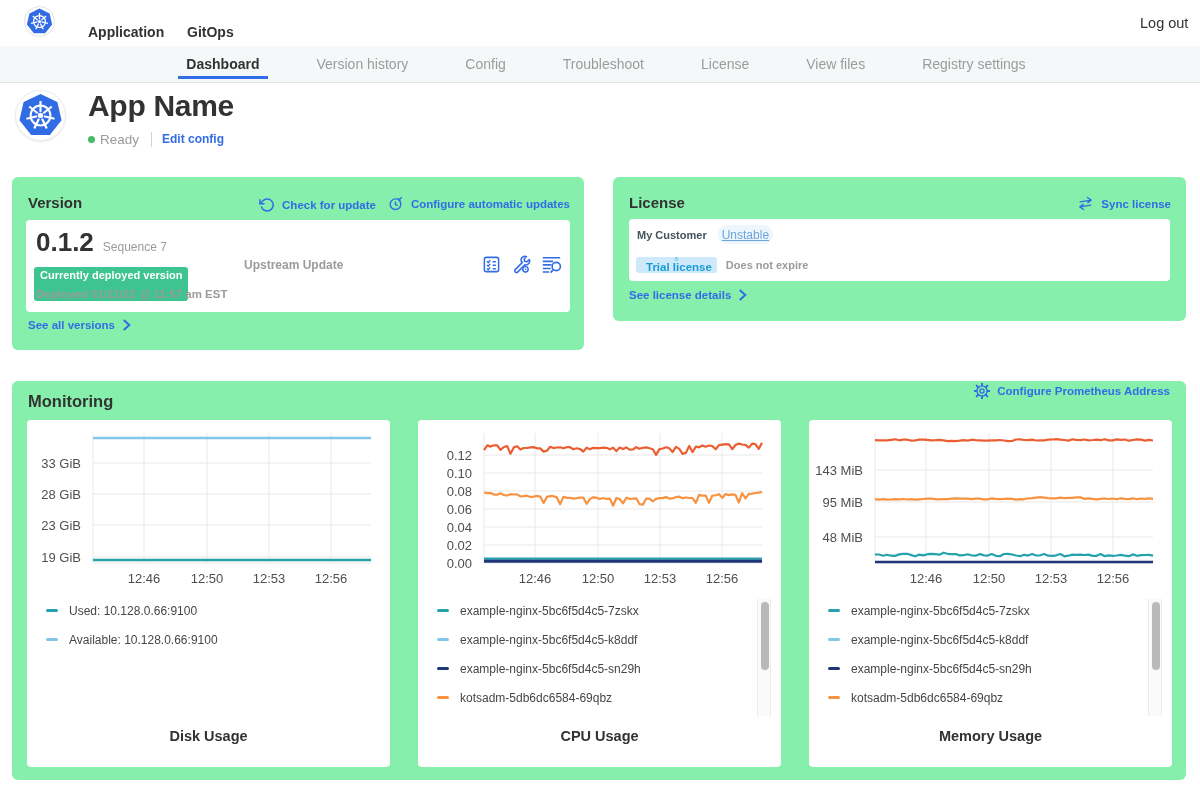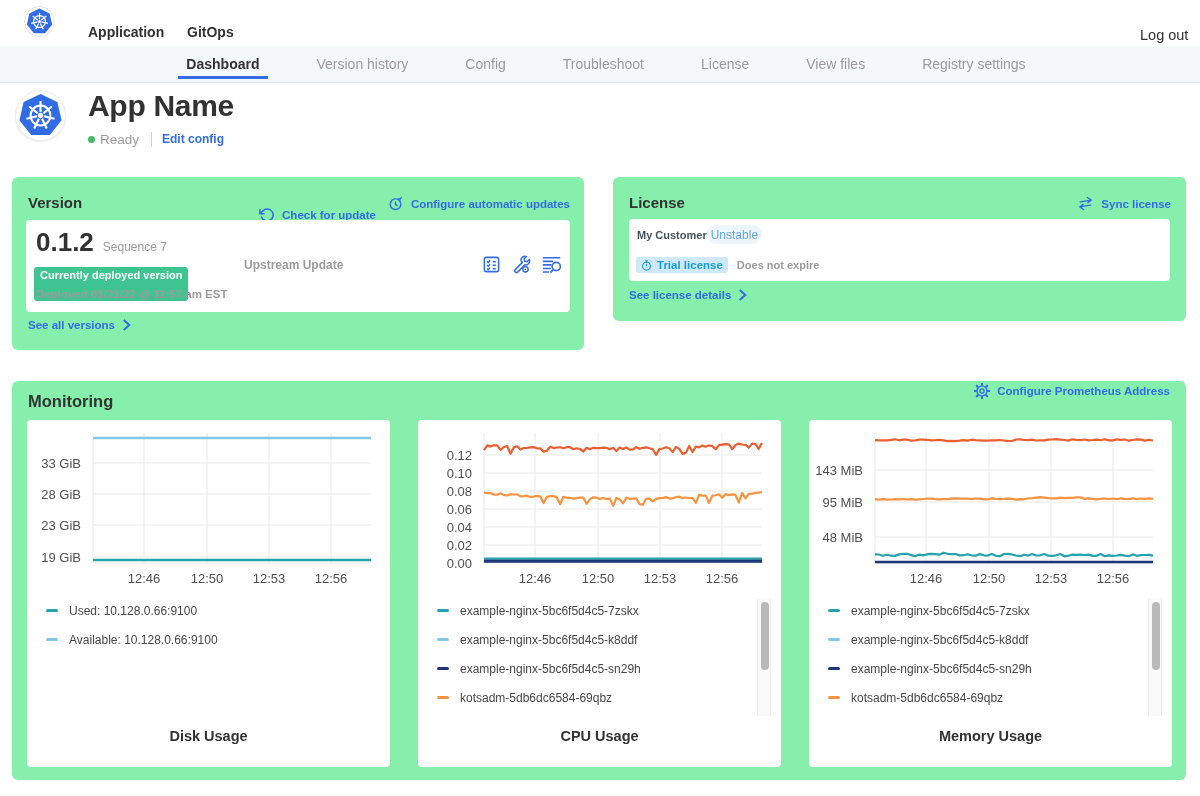--- a/index.html
+++ b/index.html
@@ -5,21 +5,21 @@
 * { margin:0; padding:0; box-sizing:border-box; }
 body { width:1200px; height:796px; font-family:"Liberation Sans", sans-serif; background:#fff; position:relative; overflow:hidden; }
 
 .navbar { position:absolute; left:0; top:0; width:1200px; height:46px; background:#fff; }
 .logo-circle { position:absolute; left:24px; top:6px; width:31px; height:31px; border-radius:50%; background:#fff; border:1px solid #e2e2e2; display:flex; align-items:center; justify-content:center; }
 .navtab { position:absolute; top:0; height:63px; display:flex; align-items:center; font-size:14px; font-weight:700; color:#323232; }
 .navtab.application { left:74px; padding:0 14px; }
 .navtab.application:after { content:""; position:absolute; left:0; bottom:0; width:100%; height:3px; background:#326de6; }
 .navtab.gitops { left:187px; }
 .add-app-btn { position:absolute; left:973px; top:6px; width:147px; height:30px; border:1px solid #326de6; border-radius:15px; color:#326de6; font-size:12px; font-weight:700; display:flex; align-items:center; justify-content:center; background:#fff; white-space:nowrap; }
-.logout { position:absolute; left:1140px; top:0; height:46px; display:flex; align-items:center; font-size:14.5px; color:#323232;margin-top:12px; }
+.logout { position:absolute; left:1140px; top:0; height:46px; display:flex; align-items:center; font-size:14.5px; color:#323232; }
 
 .subnav { position:absolute; left:0; top:46px; width:1200px; height:37px; background:#f5f8f9; border-bottom:1px solid #dfe3e5; display:flex; justify-content:center; gap:57px; padding-left:12px; }
 .subnav .item { height:36px; display:flex; align-items:center; font-size:14px; color:#9b9b9b; position:relative; white-space:nowrap; }
 .subnav .item.active { color:#323232; font-weight:700; }
 .subnav .item.active:after { content:""; position:absolute; left:-8px; bottom:3px; width:calc(100% + 17px); height:3px; background:#326de6; }
 
 .app-icon { position:absolute; left:15px; top:90px; width:51px; height:51px; border-radius:50%; background:#fff; border:1px solid #ececec; box-shadow:0 1px 2px rgba(0,0,0,.08); display:flex; align-items:center; justify-content:center; }
 .app-title { position:absolute; left:88px; top:91px; font-size:30px; line-height:30px; font-weight:700; color:#323232; letter-spacing:-0.3px; }
 .status-row { position:absolute; left:88px; top:131px; height:16px; display:flex; align-items:center; }
 .status-dot { width:7px; height:7px; border-radius:50%; background:#44bb66; margin-right:5px; }
@@ -35,22 +35,22 @@
 .mon-card { left:12px; top:381px; width:1174px; height:399px; }
 .chart-card { position:absolute; top:39px; width:363px; height:347px; background:#fff; border-radius:4px; }
 
 .vnum { font-size:26px; font-weight:700; color:#323232; }
 .seq { font-size:12px; color:#9b9b9b; margin-left:9px; }
 .green-badge { display:inline-block; background:#3dc491; color:#fff; font-size:11px; font-weight:700; height:34px; line-height:17px; padding:0 6px; border-radius:3px; }
 .deployed { font-size:11.5px; font-weight:700; color:#9b9b9b; }
 .upstream { font-size:12px; font-weight:700; color:#9b9b9b; }
 
 .cust-name { font-size:11px; font-weight:700; color:#44525c; }
-.unstable-badge { background:#eef6fd; color:#6ba5dc; font-size:12px; padding:2.5px 4px; border-radius:9px; margin-left:0; }
-.trial-badge { background:#cee9fa; color:#1a9cd8; font-size:11.5px; font-weight:700; height:16px; padding:0 5px; border-radius:3px; display:inline-flex; align-items:center; }
+.unstable-badge { background:#eef6fd; color:#6ba5dc; font-size:12px; padding:2.5px 4px; border-radius:9px; margin-left:11px;text-decoration:underline; }
+.trial-badge { background:#cee9fa; color:#1a9cd8; font-size:11.5px; font-weight:700; height:16px; padding:0 5px; border-radius:3px; display:inline-flex; align-items:center;flex-direction:column; }
 .noexpire { font-size:11px; font-weight:700; color:#9b9b9b; margin-left:9px; }
 
 .axis-text { font-size:13px; fill:#4f4f4f; }
 .legend { position:absolute; left:16px; top:176px; right:24px; height:117px; }
 .legend-row { height:29px; display:flex; align-items:center; font-size:12px; color:#464646; }
 .dash { width:12px; height:3px; border-radius:1.5px; margin:0 11px 0 3px; flex:none; }
 .scroll-track { position:absolute; top:179px; right:10px; width:14px; height:117px; background:#fafafa; border-left:1px solid #ececec; border-right:1px solid #ececec; }
 .scroll-thumb { position:absolute; top:3px; left:2.5px; width:8px; height:68px; background:#b9b9b9; border-radius:4px; }
 .chart-title { position:absolute; left:0; bottom:23px; width:100%; text-align:center; font-size:14.5px; font-weight:700; color:#323232; }
 </style>
@@ -104,21 +104,21 @@
 <div class="app-title">App Name</div>
 <div class="status-row">
   <div class="status-dot"></div>
   <div class="status-text">Ready</div>
   <div class="status-sep"></div>
   <div class="link" style="font-size:12px;">Edit config</div>
 </div>
 
 <div class="card version-card">
   <div style="position:absolute;left:16px;top:17px;" class="card-title">Version</div>
-  <div style="position:absolute;right:208px;top:30px;" class="link">
+  <div style="position:absolute;right:208px;top:20px;" class="link">
       <svg width="16" height="16" viewBox="0 0 24 24" fill="none" stroke="#326de6" stroke-width="2.3" stroke-linecap="round" stroke-linejoin="round">
         <polyline points="1.5 4 1.5 10 7.5 10"></polyline>
         <path d="M3.8 15a9 9 0 1 0 2.1-9.4L1.5 10"></path>
       </svg>
       <span style="margin-left:7px;">Check for update</span>
     </div>
   <div style="position:absolute;right:14px;top:18px;" class="link">
       <svg width="17" height="17" viewBox="0 0 24 24" fill="none" stroke="#326de6" stroke-width="2">
         <circle cx="12" cy="13" r="7.5"></circle>
         <path d="M12 9v4.5l3 1.5" stroke-width="2"></path>

